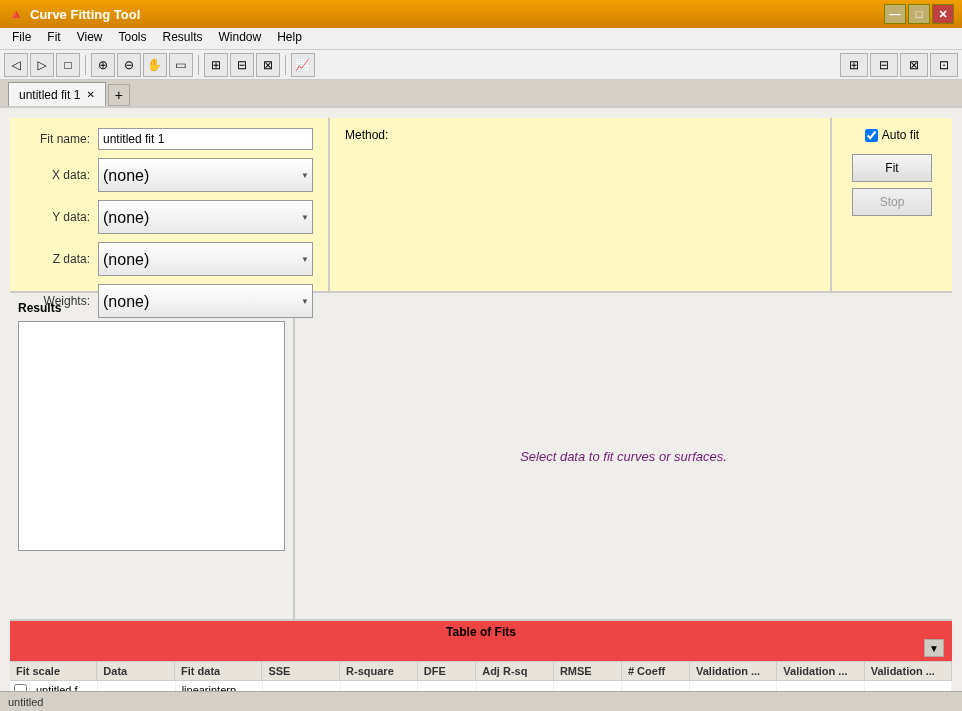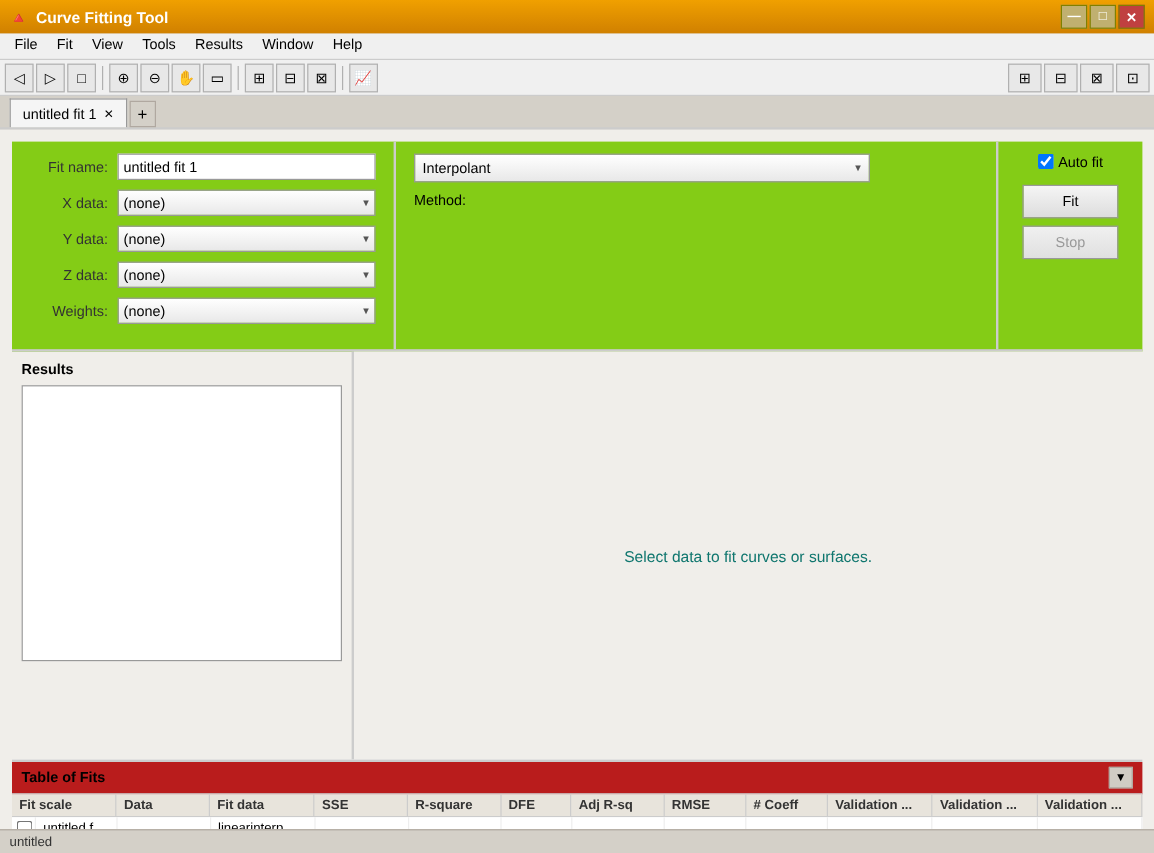--- a/index.html
+++ b/index.html
@@ -154,21 +154,21 @@
     .main-area {
       background: #f0eeea;
       padding: 10px;
       display: flex;
       flex-direction: column;
       height: calc(711px - 28px - 22px - 30px - 28px);
     }
 
     
     .top-panel {
-      background: #84cc16;
+      background: #fef9c3;
       display: flex;
       gap: 0;
       height: 175px;
       border-bottom: 2px solid #ccc;
     }
 
     
     .left-config {
       flex: 0 0 320px;
       padding: 10px 15px;
@@ -203,25 +203,25 @@
       position: absolute;
       right: 4px;
       top: 50%;
       transform: translateY(-50%);
       font-size: 8px;
       pointer-events: none;
       color: #555;
     }
     .select-wrapper select {
       width: 100%;
-      height: 22px;
+      height: 34px;
       border: 1px solid #999;
       background: linear-gradient(to bottom, #fff 0%, #e8e8e8 100%);
       padding: 0 18px 0 4px;
-      font-size: 12px;
+      font-size: 16px;
       appearance: none;
       -webkit-appearance: none;
     }
 
     
     .middle-config {
       flex: 1;
       padding: 10px 15px;
       border-right: 2px solid #ccc;
     }
@@ -269,21 +269,21 @@
     
     .right-config {
       flex: 0 0 120px;
       padding: 10px 10px;
       display: flex;
       flex-direction: column;
       align-items: center;
     }
     .autofit-row {
       display: flex;
-      align-items: flex-start;
+      align-items: flex-end;
       gap: 4px;
       margin-bottom: 12px;
       font-size: 12px;
     }
     .action-btn {
       width: 80px;
       height: 28px;
       background: linear-gradient(to bottom, #f5f5f5, #ddd);
       border: 1px solid #999;
       font-size: 12px;
@@ -326,37 +326,39 @@
 
     
     .plot-area {
       flex: 1;
       display: flex;
       align-items: center;
       justify-content: center;
       background: #f0eeea;
     }
     .plot-placeholder {
-      color: #0f766e;
+      color: #701a75;
       font-size: 13px;
+      font-style: italic;
     }
 
     
     .table-section {
       border-top: 2px solid #ccc;
       background: #f5f5f5;
     }
     .table-header {
       display: flex;
       align-items: center;
       padding: 4px 8px;
-      background: #b91c1c;
+      background: #ef4444;
       border-bottom: 1px solid #ccc;
       font-weight: bold;
       font-size: 12px;
+      flex-direction: column;
     }
     .table-collapse-btn {
       margin-left: auto;
       width: 20px;
       height: 18px;
       background: #d0ccc4;
       border: 1px solid #b0a8a0;
       display: flex;
       align-items: center;
       justify-content: center;
@@ -501,28 +503,20 @@
         <span class="field-label">Weights:</span>
         <div class="select-wrapper">
           <select>
             <option>(none)</option>
           </select>
         </div>
       </div>
     </div>
 
     <div class="middle-config">
-      <div class="full-select-wrapper">
-        <select>
-          <option>Interpolant</option>
-          <option>Polynomial</option>
-          <option>Smoothing Spline</option>
-          <option>Custom Equation</option>
-        </select>
-      </div>
       <div class="method-row">
         <span class="method-label">Method:</span>
       </div>
     </div>
 
     <div class="right-config">
       <div class="autofit-row">
         <input type="checkbox" checked="" id="autoFit" style="">
         <label for="autoFit">Auto fit</label>
       </div>

